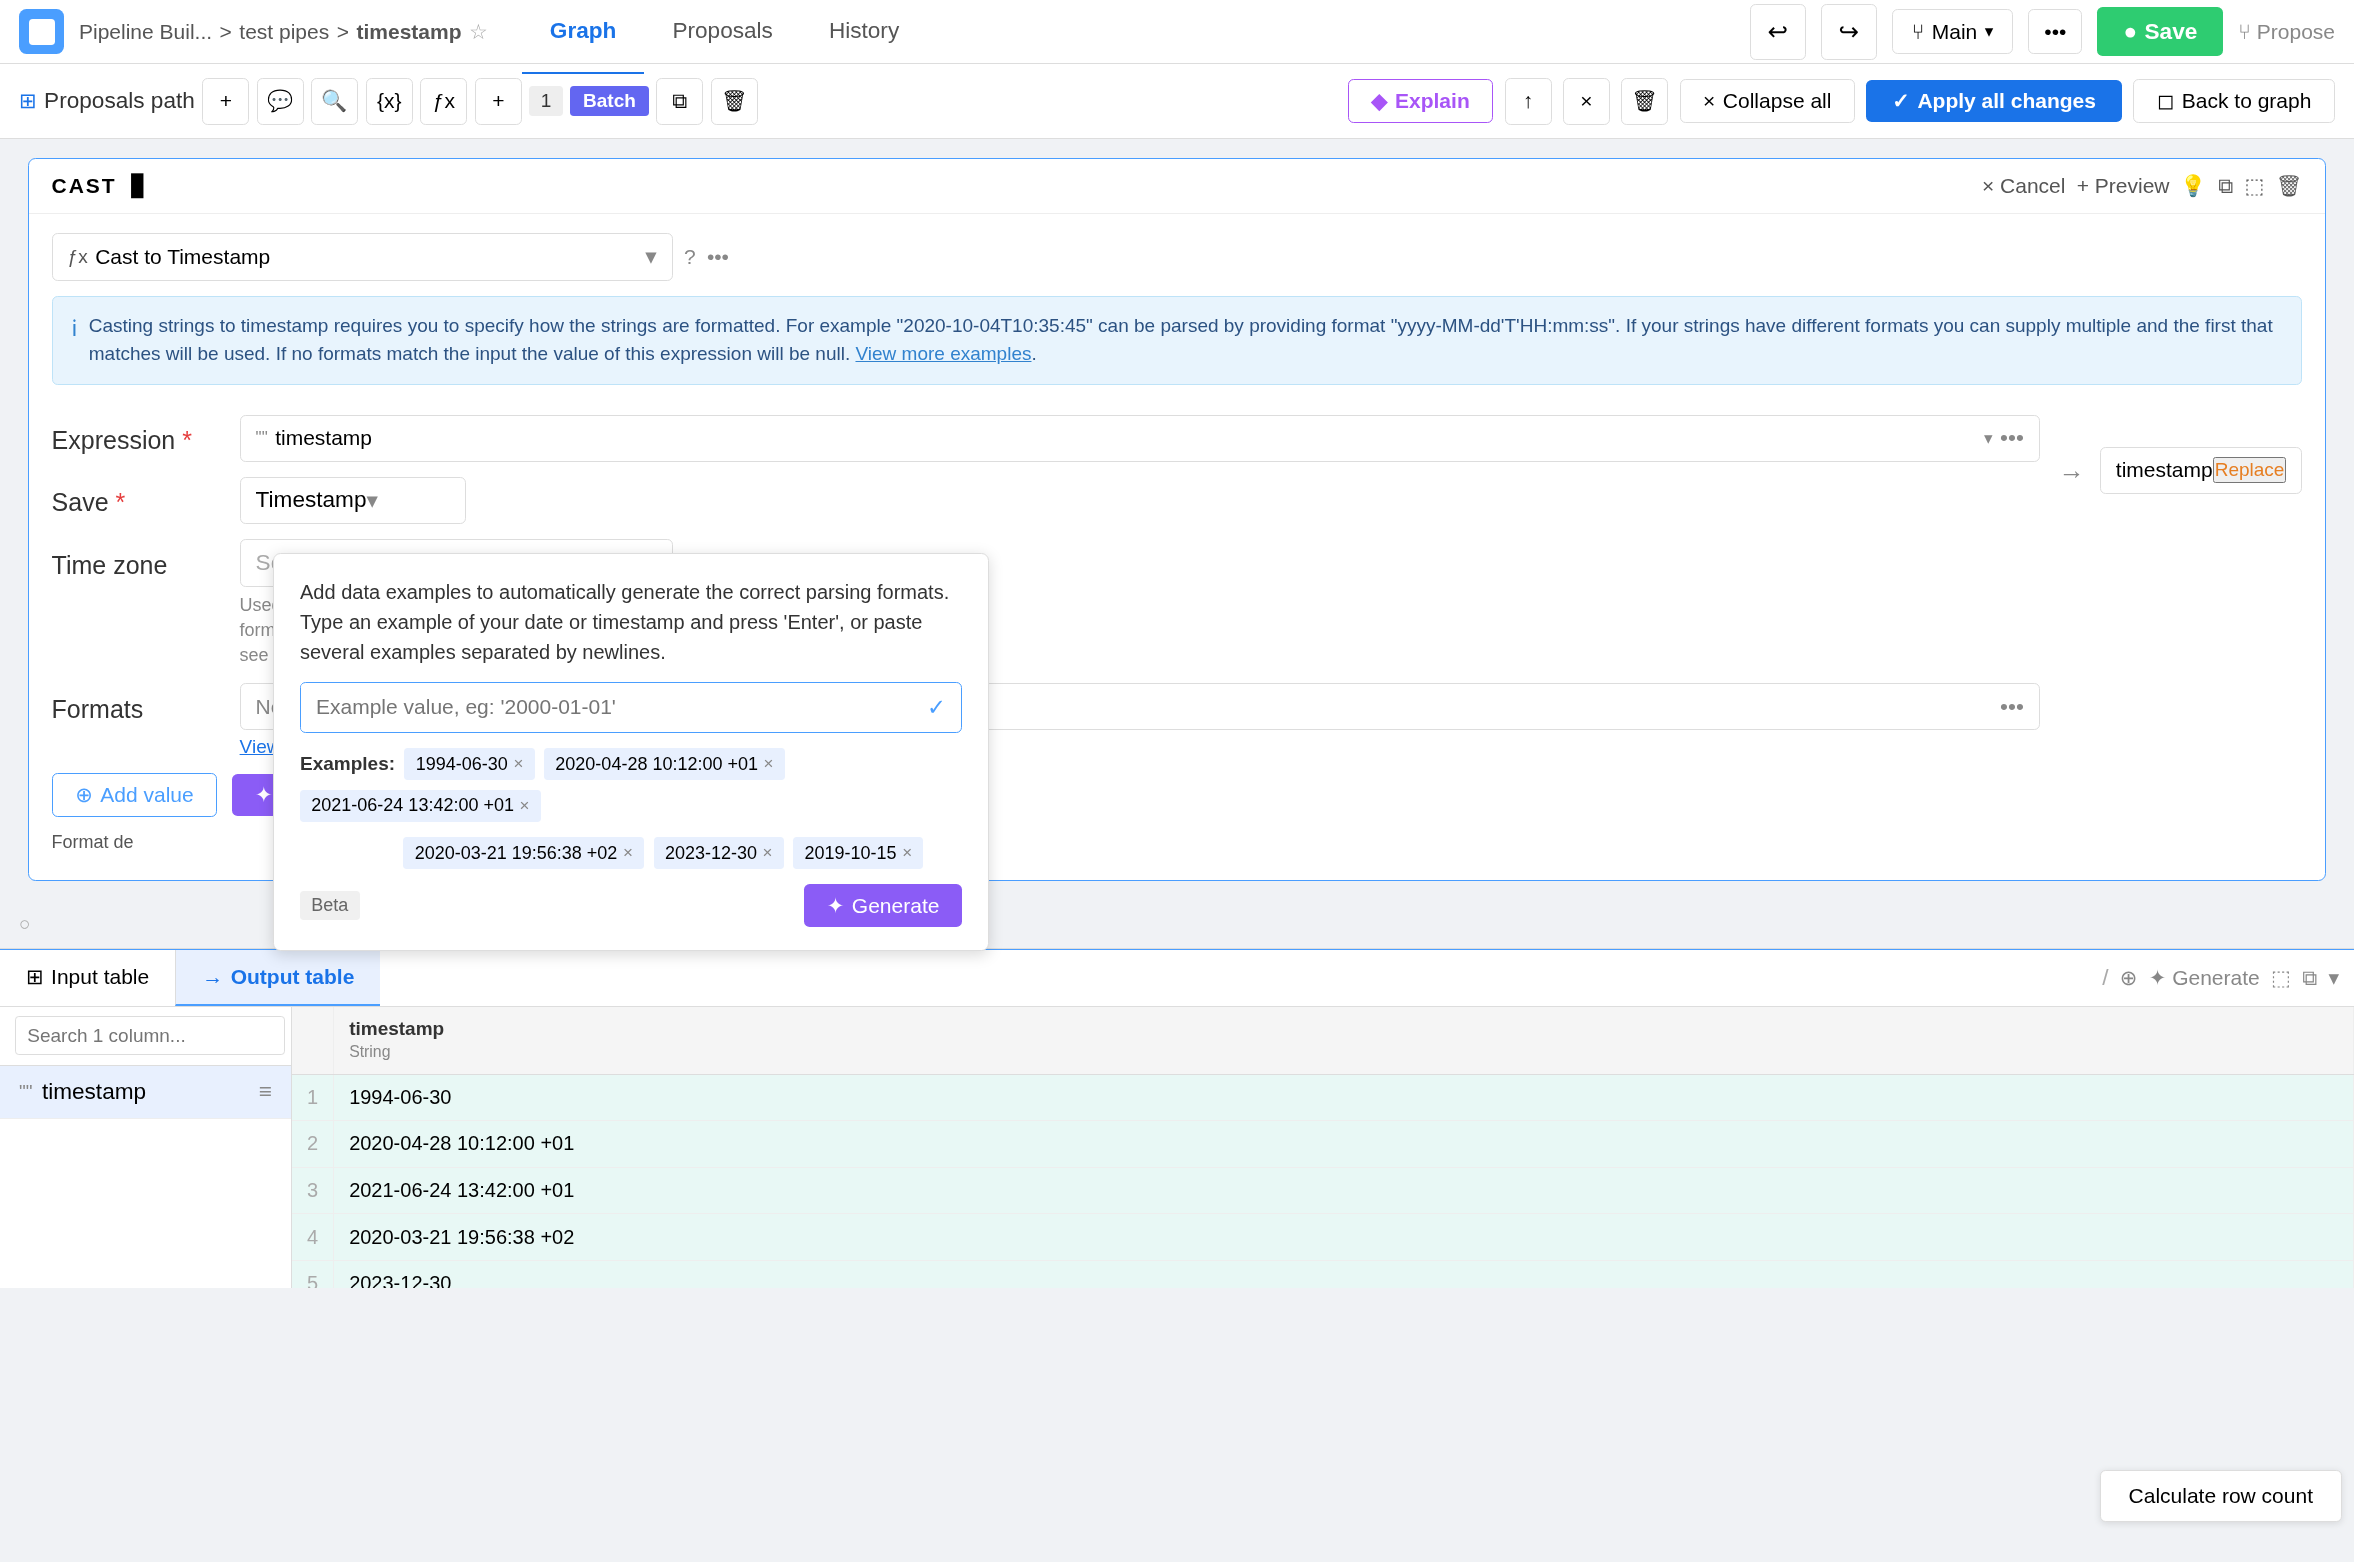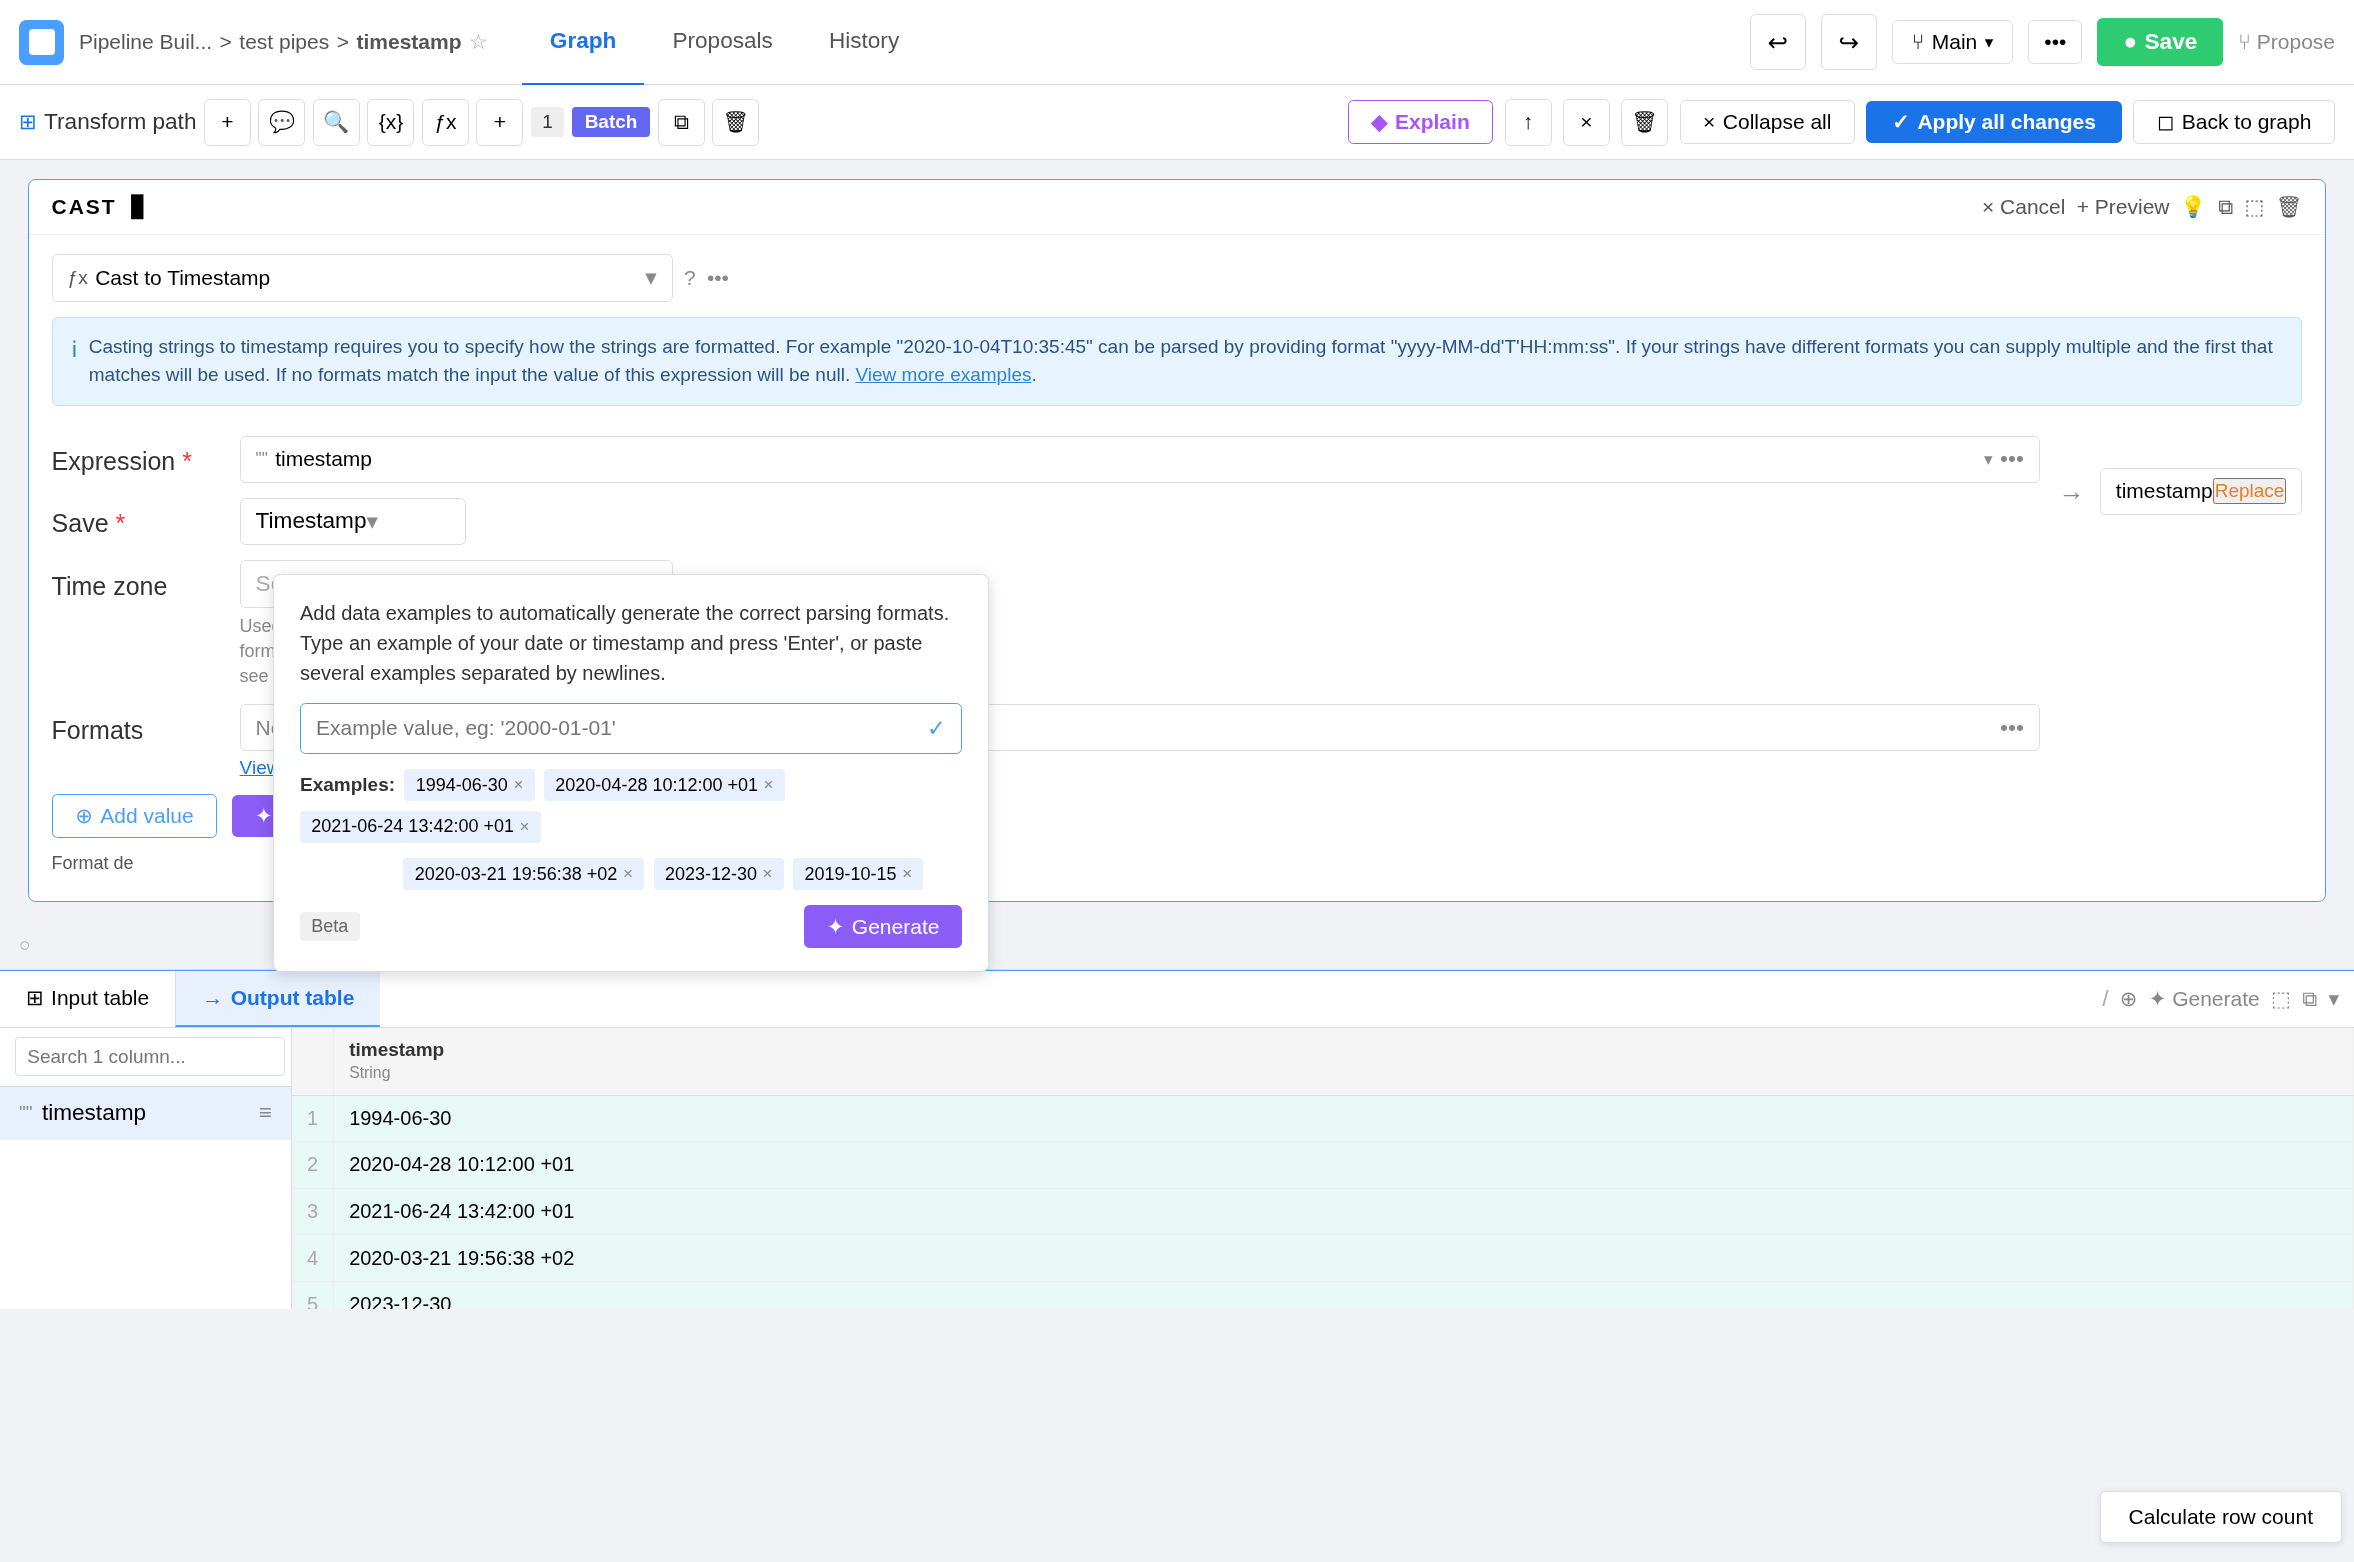--- a/index.html
+++ b/index.html
@@ -1,21 +1,21 @@
 <!DOCTYPE html>
 <html style="font-size:15px"><head>
   <meta charset="utf-8">
   <style>
     * { box-sizing: border-box; margin: 0; padding: 0; font-family: -apple-system, BlinkMacSystemFont, 'Segoe UI', Arial, sans-serif; }
     body { background: #f0f2f5; width: 2354px; height: 1562px; overflow: hidden; font-size: 22.6px; }
 
     
     .top-bar {
       display: flex; align-items: center; background: #fff; border-bottom: 0.9px solid #ddd;
-      height: 85px; padding: 0 19px; gap: 15px;
+      height: 64px; padding: 0 19px; gap: 15px;
     }
     .logo { width: 45px; height: 45px; background: #4a9eff; border-radius: 7.5px; display: flex; align-items: center; justify-content: center; }
     .logo-inner { width: 26px; height: 26px; background: #fff; border-radius: 3.8px; }
     .breadcrumb { display: flex; align-items: center; gap: 7.5px; color: #555; font-size: 21px; }
     .star-icon { color: #aaa; font-size: 21px; }
     .nav-tabs { display: flex; gap: 0; margin-left: 19px; }
     .nav-tab { padding: 0 28px; height: 85px; display: flex; align-items: center; font-size: 22.6px; color: #555; cursor: pointer; border-bottom: 2.8px solid transparent; }
     .nav-tab.active { color: #1a73e8; border-bottom: 2.8px solid #1a73e8; font-weight: 600; }
     .top-right { margin-left: auto; display: flex; align-items: center; gap: 15px; }
     .btn-icon { width: 56px; height: 56px; border: 0.9px solid #ddd; border-radius: 5.6px; background: #fff; cursor: pointer; display: flex; align-items: center; justify-content: center; font-size: 24.5px; }
@@ -178,21 +178,21 @@
     <button class="btn-propose">
       <span>⑂</span>
       <span>Propose</span>
     </button>
   </div>
 </div>
 
 <div class="toolbar2">
   <div class="toolbar2-left">
     <span style="color:#1a73e8; font-size:21px;">⊞</span>
-    <span class="transform-label">Transform path</span>
+    <span class="transform-label">Proposals path</span>
     <button class="toolbar2-btn">+</button>
     <button class="toolbar2-btn">💬</button>
     <button class="toolbar2-btn">🔍</button>
     <button class="toolbar2-btn">{x}</button>
     <button class="toolbar2-btn">ƒx</button>
     <button class="toolbar2-btn">+</button>
     <span class="badge-1">1</span>
     <span class="badge-batch">Batch</span>
     <button class="toolbar2-btn">⧉</button>
     <button class="toolbar2-btn">🗑</button>

